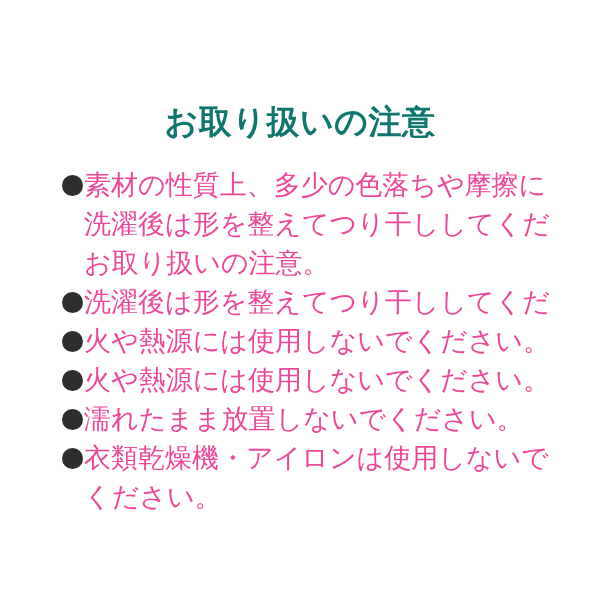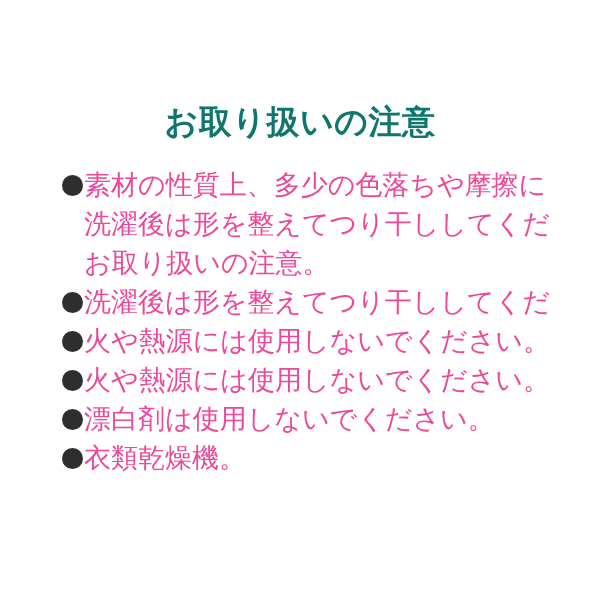--- a/index.html
+++ b/index.html
@@ -80,23 +80,24 @@
       </div>
       <div class="item">
         <span class="bullet" style="background: rgb(46, 46, 46);"></span>
         <div class="item-text">
           <div>火や熱源には使用しないでください。</div>
         </div>
       </div>
       <div class="item">
         <span class="bullet" style="background: rgb(46, 46, 46);"></span>
         <div class="item-text">
-          <div>漂白剤は使用しないでください。</div>
+          <div>濡れたまま放置しないでください。</div>
         </div>
       </div>
       <div class="item">
         <span class="bullet" style="background: rgb(46, 46, 46);"></span>
         <div class="item-text">
-          <div>衣類乾燥機。</div>
+          <div>衣類乾燥機・アイロンは使用しないで</div>
+          <div>ください。</div>
         </div>
       </div>
     </div>
 </div>
 
 </body></html>

